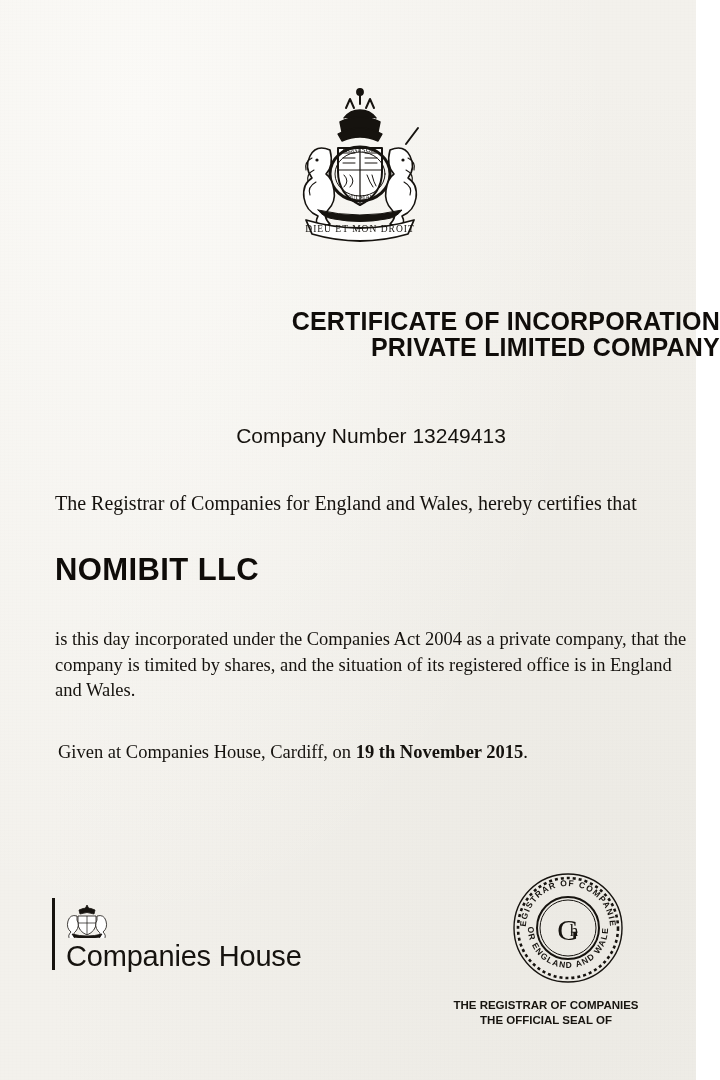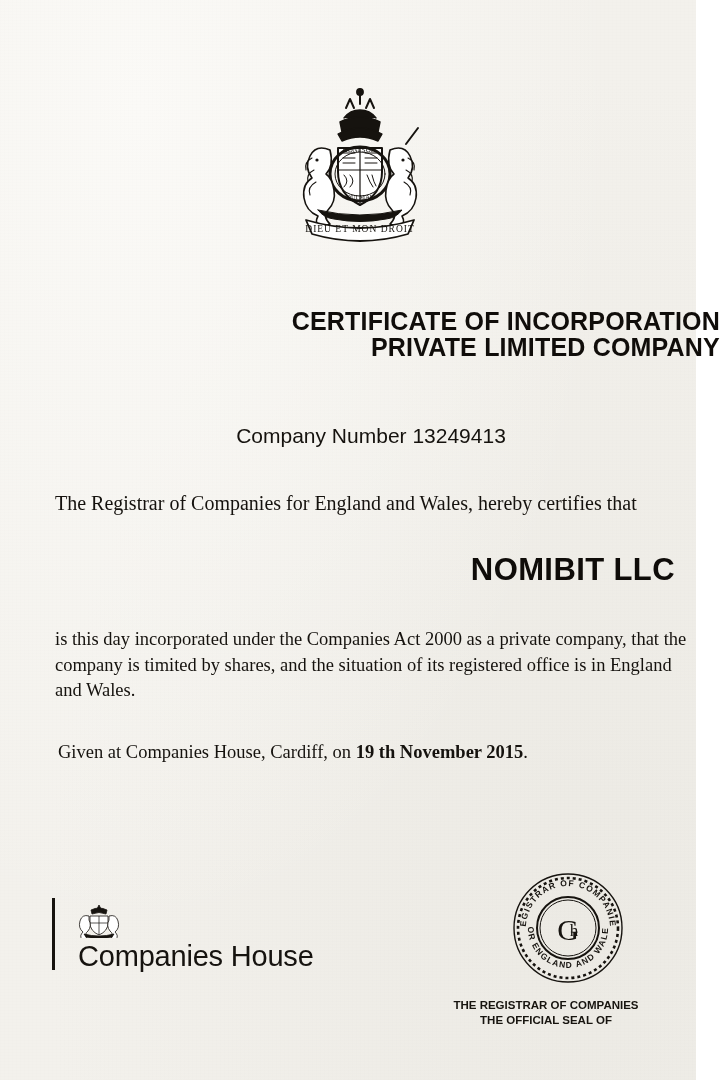--- a/index.html
+++ b/index.html
@@ -91,21 +91,20 @@
   .company-name {
     position: absolute;
     top: 552px;
     left: 55px;
     width: 620px;
     font-family: "Liberation Sans", sans-serif;
     font-weight: bold;
     font-size: 31px;
     letter-spacing: .4px;
     color: #0f0c09;
-    text-align: right;
   }
   .incorp-para {
     position: absolute;
     top: 627px;
     left: 55px;
     width: 634px;
     font-size: 18.5px;
     line-height: 25.5px;
     color: #15120e;
   }
@@ -120,21 +119,20 @@
   }
   .given-line b { font-weight: bold; }
 
   
   .ch-logo {
     position: absolute;
     left: 52px;
     top: 898px;
     display: flex;
     align-items: flex-end;
-    gap: 12px;
   }
   .ch-bar {
     width: 3px;
     height: 72px;
     background: #17140f;
     margin-right: 11px;
     margin-bottom: 2px;
   }
   .ch-right {
     display: flex;
@@ -228,21 +226,21 @@
     <span class="l1">CERTIFICATE OF INCORPORATION</span>
     <span class="l3">PRIVATE LIMITED COMPANY</span>
   </div>
 
   <div class="company-number">Company Number 13249413</div>
 
   <div class="registrar-line">The Registrar of Companies for England and Wales, hereby certifies that</div>
 
   <div class="company-name">NOMIBIT LLC</div>
 
-  <div class="incorp-para">is this day incorporated under the Companies Act 2000 as a private company, that the company is timited by shares, and the situation of its registered office is in England and Wales.</div>
+  <div class="incorp-para">is this day incorporated under the Companies Act 2004 as a private company, that the company is timited by shares, and the situation of its registered office is in England and Wales.</div>
 
   <div class="given-line">
     <span>Given at Companies House, Cardiff, on </span><b>19 th November 2015</b><span>.</span>
   </div>
 
   <div class="ch-logo">
     <div class="ch-bar"></div>
     <div class="ch-right">
       <svg class="ch-mini-crest" viewBox="0 0 42 34">
         <g fill="#16130f" stroke="#16130f" stroke-width=".8">

